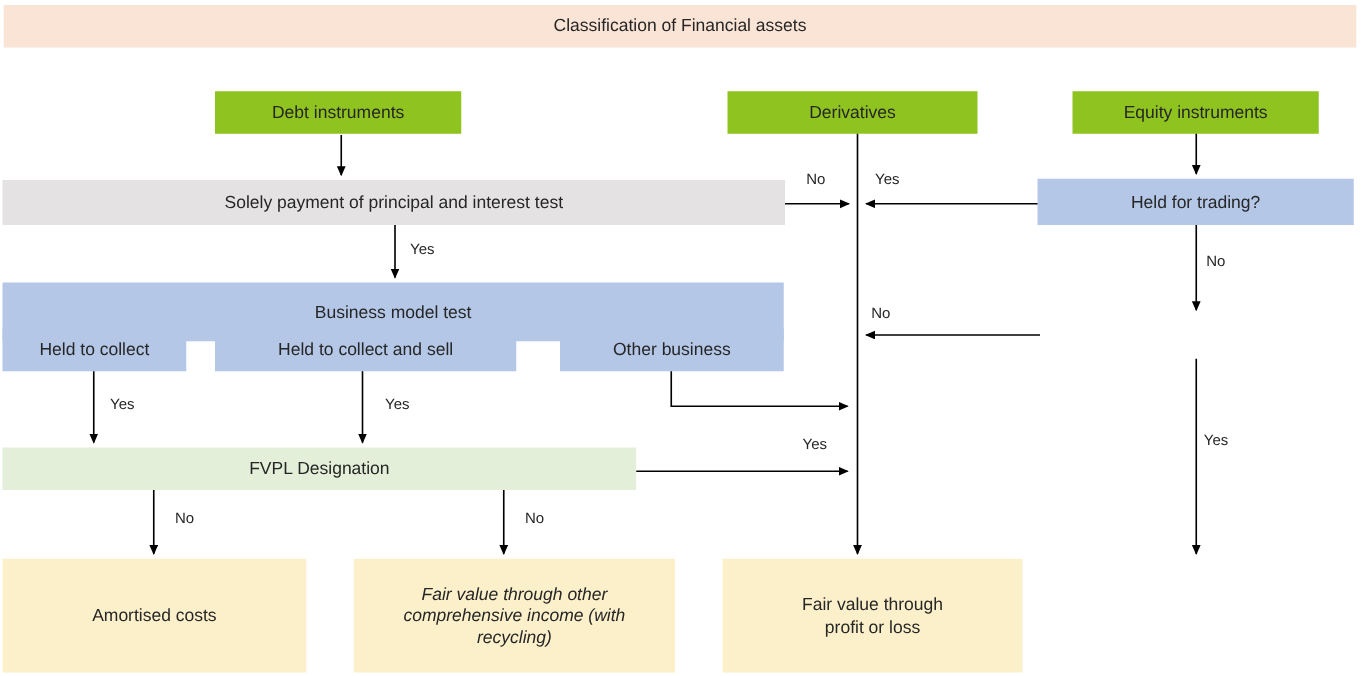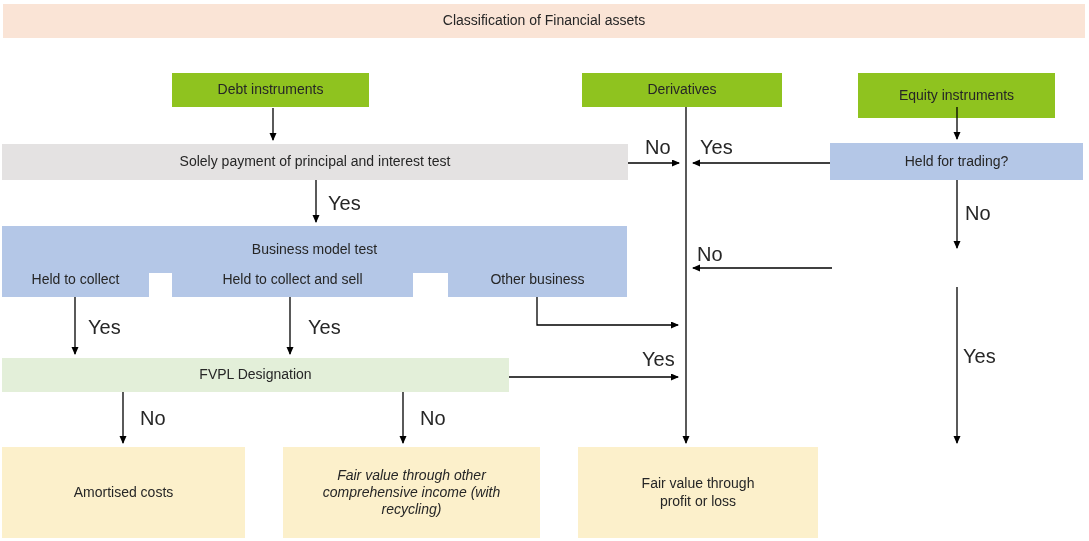--- a/index.html
+++ b/index.html
@@ -10,37 +10,37 @@
   .box {
     position:absolute; display:flex; align-items:center; justify-content:center;
     text-align:center; font-size:14px; line-height:1.22;
   }
   .peach  { background:#FAE4D6; }
   .green  { background:#8FC31F; }
   .gray   { background:#E4E2E2; }
   .blue   { background:#B4C7E7; }
   .lgreen { background:#E3EFD9; }
   .cream  { background:#FCF0CB; }
-  .edge-label { position:absolute; font-size:20px; color:#262626; white-space:nowrap; }
+  .edge-label { position:absolute; font-size:12px; color:#262626; white-space:nowrap; }
   .svg-layer { position:absolute; left:0; top:0; pointer-events:none; }
   .svg-layer line, .svg-layer polyline { stroke:#000000; stroke-width:1.3; fill:none; }
   .wrap-230 { max-width:230px; display:inline-block;font-style:italic; }
   .wrap-240 { max-width:242px; display:inline-block; }
   .wrap-125 { max-width:125px; display:inline-block; }
 </style>
 </head>
 <body>
 
 <div class="canvas">
 
   <div class="box peach" style="left:3px;top:4px;width:1082px;height:34px">Classification of Financial assets</div>
 
   <div class="box green" style="left:582px;top:73px;width:200px;height:34px">Derivatives</div>
   <div class="box green" style="left:172px;top:73px;width:197px;height:34px">Debt instruments</div>
-  <div class="box green" style="left:858px;top:73px;width:197px;height:45px">Equity instruments</div>
+  <div class="box green" style="left:858px;top:73px;width:197px;height:34px">Equity instruments</div>
 
   <div class="box gray" style="left:2px;top:144px;width:626px;height:36px">Solely payment of principal and interest test</div>
 
   <div class="box blue" style="left:830px;top:143px;width:253px;height:37px">Held for trading?</div>
 
   <div class="box blue" style="left:2px;top:226px;width:625px;height:47px">Business model test</div>
 
   <div class="box blue" style="left:2px;top:263px;width:147px;height:34px">Held to collect</div>
   <div class="box blue" style="left:172px;top:263px;width:241px;height:34px">Held to collect and sell</div>
   <div class="box blue" style="left:448px;top:263px;width:179px;height:34px">Other business</div>

